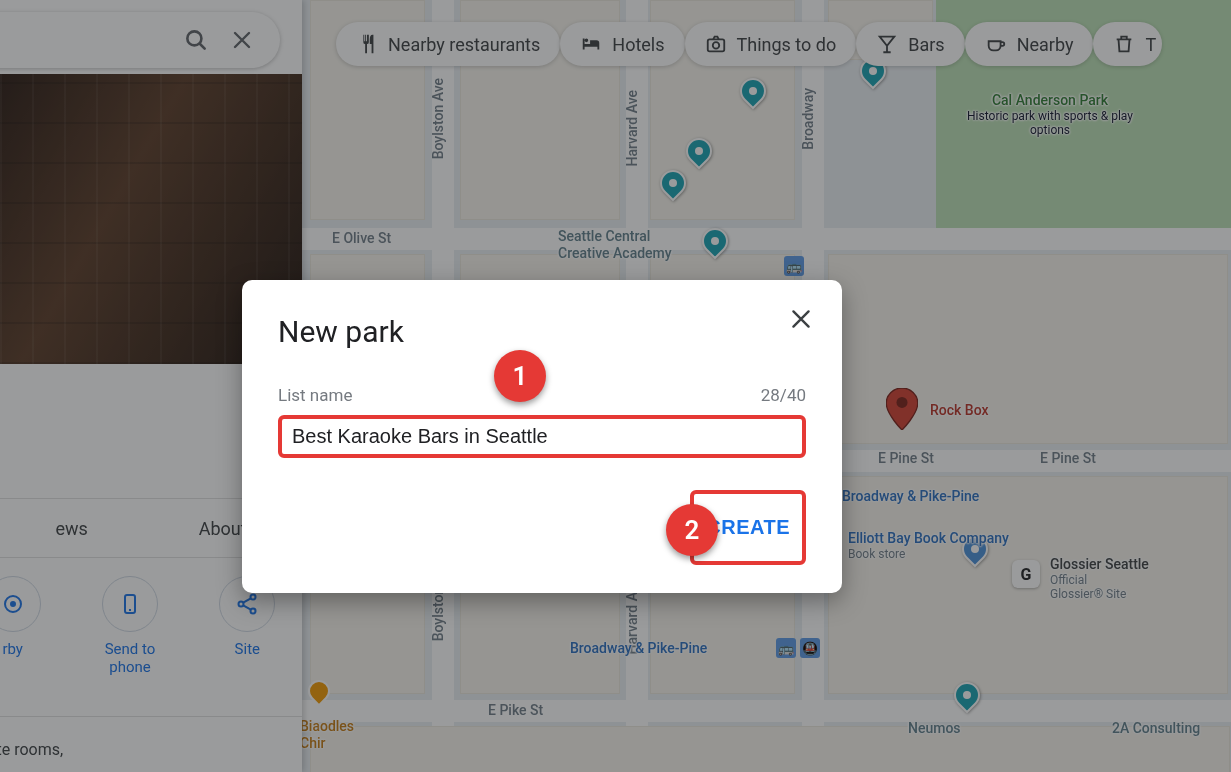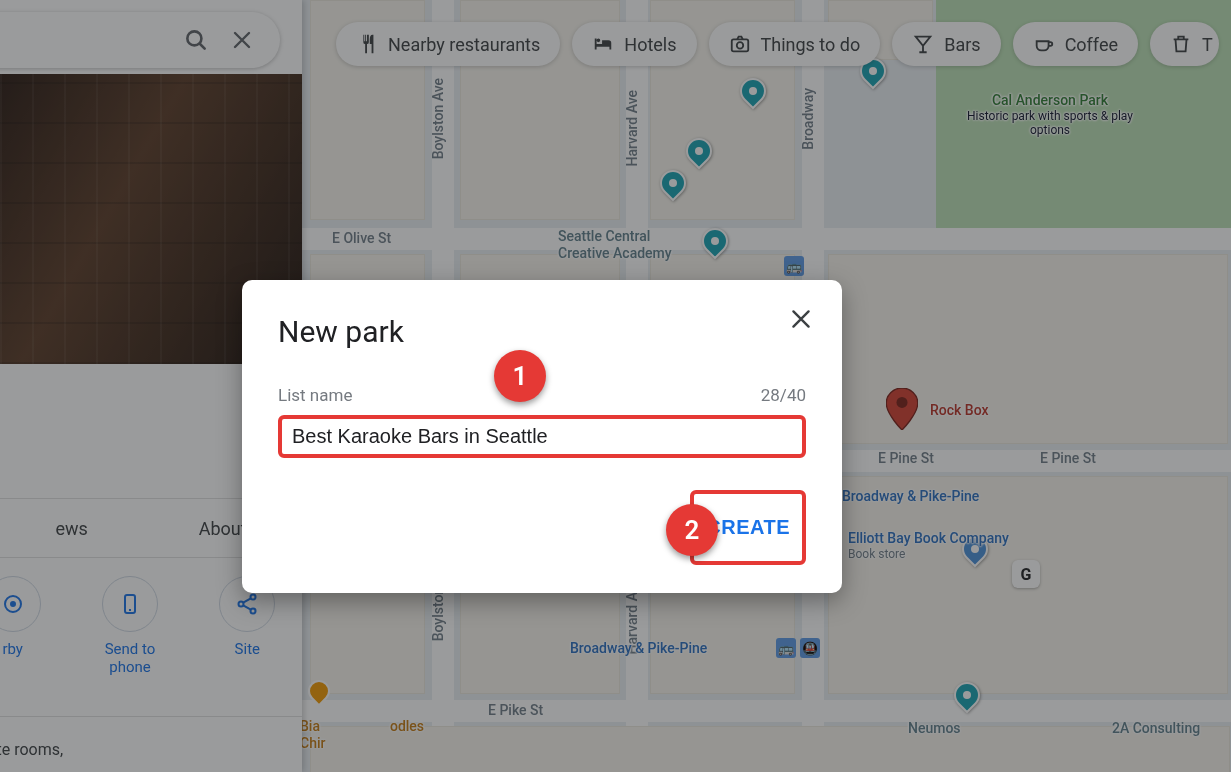--- a/index.html
+++ b/index.html
@@ -19,21 +19,21 @@
   .poi-sub { display:block; font-size: 12px; font-weight: 400; color:#6f7d88; }
   .pin { position: absolute; width: 26px; height: 26px; border-radius: 50% 50% 50% 0; transform: rotate(-45deg); background:#17a3b3; border:2px solid #fff; box-shadow:0 1px 3px rgba(0,0,0,.4);}
   .pin.teal { background:#17a3b3;}
   .pin.blue { background:#4a90d9;}
   .pin-dot::after{content:'';position:absolute;inset:7px;border-radius:50%;background:#fff;transform:rotate(45deg);}
   .transit { position:absolute; width:20px;height:20px;background:#5b99e6;border-radius:3px;display:flex;align-items:center;justify-content:center;color:#fff;font-size:13px;}
 
   
   .search-pill { position:absolute; top:12px; left:-80px; width:360px; height:56px; background:#fff; border-radius:28px; box-shadow:0 1px 4px rgba(0,0,0,.25); display:flex; align-items:center; justify-content:flex-end; gap:18px; padding-right:24px; }
   .icon-btn { width:28px; height:28px; display:flex; align-items:center; justify-content:center; color:#5f6368; cursor:pointer; }
-  .chips { position:absolute; top:22px; left:336px; display:flex; gap:12px; }
+  .chips { position:absolute; top:22px; left:336px; display:flex; }
   .chip { height:44px; padding:0 20px; background:#fff; border-radius:22px; box-shadow:0 1px 4px rgba(0,0,0,.2); display:flex; align-items:center; gap:10px; font-size:18px; color:#3c4043; white-space:nowrap; cursor:pointer; }
   .chip svg { width:22px; height:22px; }
 
   
   .place-panel { position:absolute; left:0; top:0; width:302px; bottom:0; background:#fff; box-shadow:2px 0 6px rgba(0,0,0,.2); }
   .hero { position:absolute; top:74px; left:0; width:302px; height:290px; background:linear-gradient(120deg,#2a1a12,#5a3b27 40%,#1e130d);}
   .hero::after{content:'';position:absolute;inset:0;background:repeating-linear-gradient(90deg,rgba(255,255,255,.05) 0 2px,transparent 2px 32px),repeating-linear-gradient(0deg,rgba(0,0,0,.15) 0 2px,transparent 2px 40px);}
   .tabs { position:absolute; top:498px; left:0; width:302px; height:60px; display:flex; align-items:center; justify-content:space-around; border-bottom:1px solid #e0e0e0; border-top:1px solid #e0e0e0;}
   .tab { font-size:18px; color:#3c4043; cursor:pointer; }
   .action-row { position:absolute; top:576px; left:-40px; width:340px; display:flex; justify-content:space-around;}
@@ -122,29 +122,34 @@
 
   <span class="poi-label" style="left:842px; top:488px; color:#2a6ebf">Broadway &amp; Pike-Pine</span>
 
   <div class="pin blue pin-dot" style="left:962px; top:536px"></div>
   <div class="poi-label" style="left:848px; top:530px; color:#2a6ebf; text-align:left">
     <span>Elliott Bay Book Company</span>
     <span class="poi-sub">Book store</span>
   </div>
 
   <div class="poi-square" style="left:1012px;top:560px;color:#202124">G</div>
+  <div class="poi-label" style="left:1050px; top:556px; color:#3c4043">
+    <span>Glossier Seattle</span>
+    <span class="poi-sub">Official</span>
+    <span class="poi-sub">Glossier® Site</span>
+  </div>
 
   <span class="poi-label" style="left:570px; top:640px; color:#2a6ebf">Broadway &amp; Pike-Pine</span>
   <div class="transit" style="left:776px;top:638px">🚌</div>
   <div class="transit" style="left:800px;top:638px">🚇</div>
   <div class="transit" style="left:784px;top:256px">🚌</div>
 
   <div style="position:absolute;left:308px;top:680px;width:22px;height:22px;background:#f29900;border-radius:50% 50% 50% 0;transform:rotate(-45deg);border:2px solid #fff"></div>
   <div class="poi-label" style="left:300px; top:718px; color:#c47a12">
-    <span>Bia</span><span style="margin-left:70px">odles</span><br>
+    <span>Bia</span><span style="">odles</span><br>
     <span>Chir</span>
   </div>
 
   <div class="pin teal pin-dot" style="left:954px; top:682px"></div>
   <span class="poi-label" style="left:908px; top:720px; color:#5f7e8a">Neumos</span>
   <span class="poi-label" style="left:1112px; top:720px; color:#5f7e8a">2A Consulting</span>
 </div>
 
 <div class="place-panel">
   <div class="hero"></div>
@@ -225,21 +230,21 @@
   <div class="chip">
     <svg viewBox="0 0 24 24" fill="none" stroke="#3c4043" stroke-width="2">
         <path d="M4 4h16L12 14 4 4zM12 14v7M8 21h8"></path>
       </svg>
     <span>Bars</span>
   </div>
   <div class="chip">
     <svg viewBox="0 0 24 24" fill="none" stroke="#3c4043" stroke-width="2">
         <path d="M4 9h13v5a5 5 0 0 1-5 5H9a5 5 0 0 1-5-5V9zM17 10h2a2 2 0 0 1 0 4h-2"></path>
       </svg>
-    <span>Coffee</span>
+    <span>Nearby</span>
   </div>
   <div class="chip" style="padding-right:6px">
     <svg viewBox="0 0 24 24" fill="none" stroke="#3c4043" stroke-width="2">
         <path d="M4 7h16M9 7V4h6v3M6 7l1 13h10l1-13"></path>
       </svg>
     <span>T</span>
   </div>
 </div>
 
 <div class="scrim"></div>

